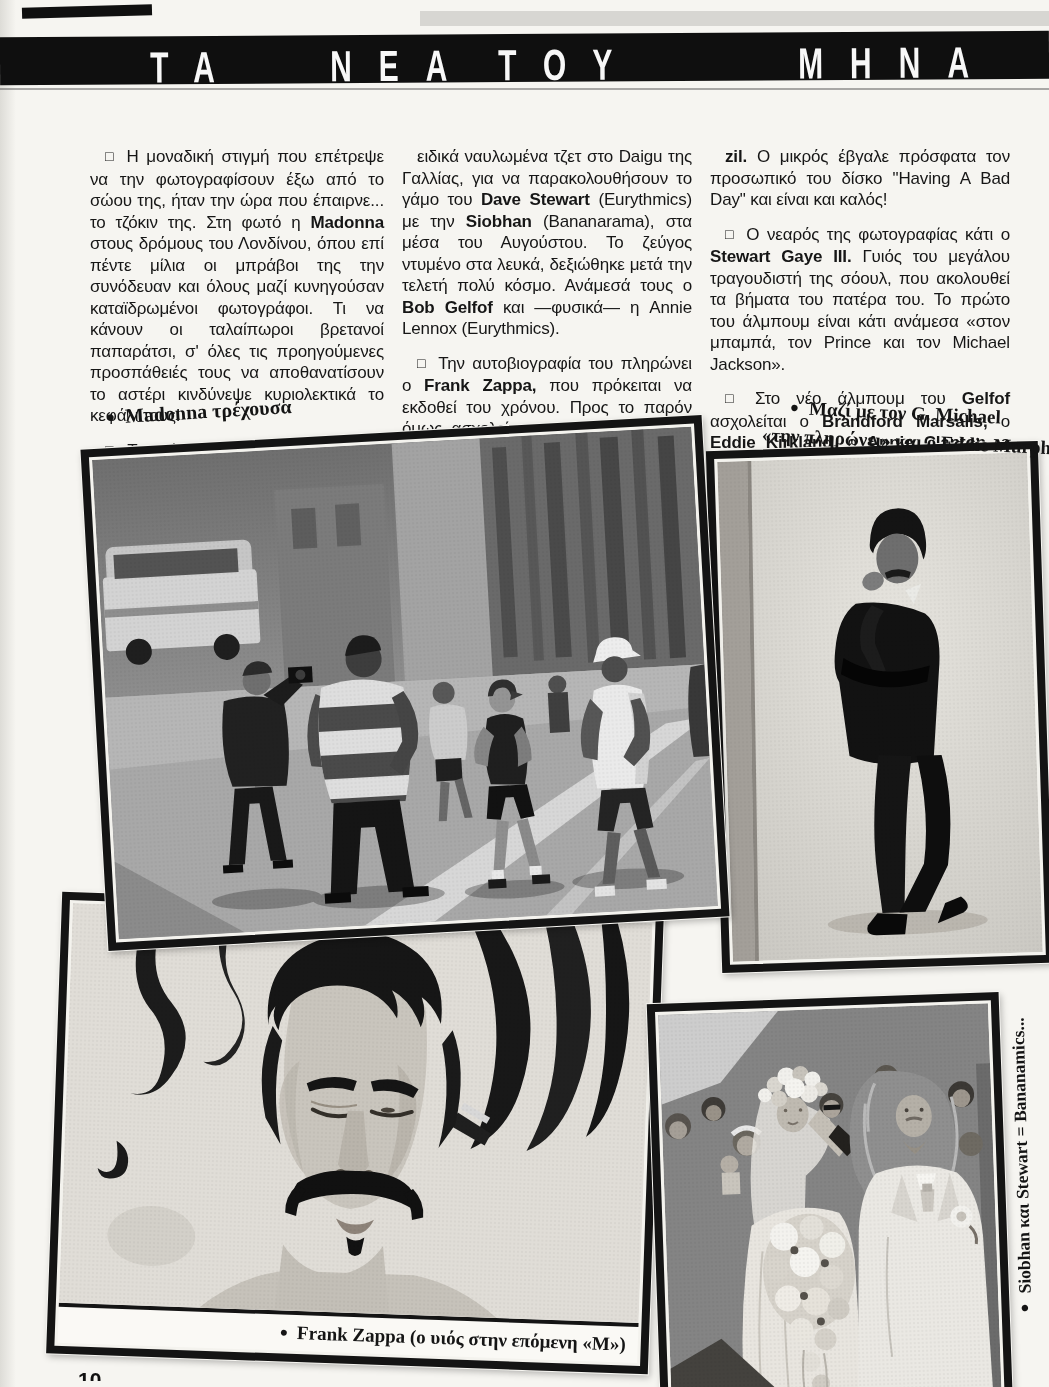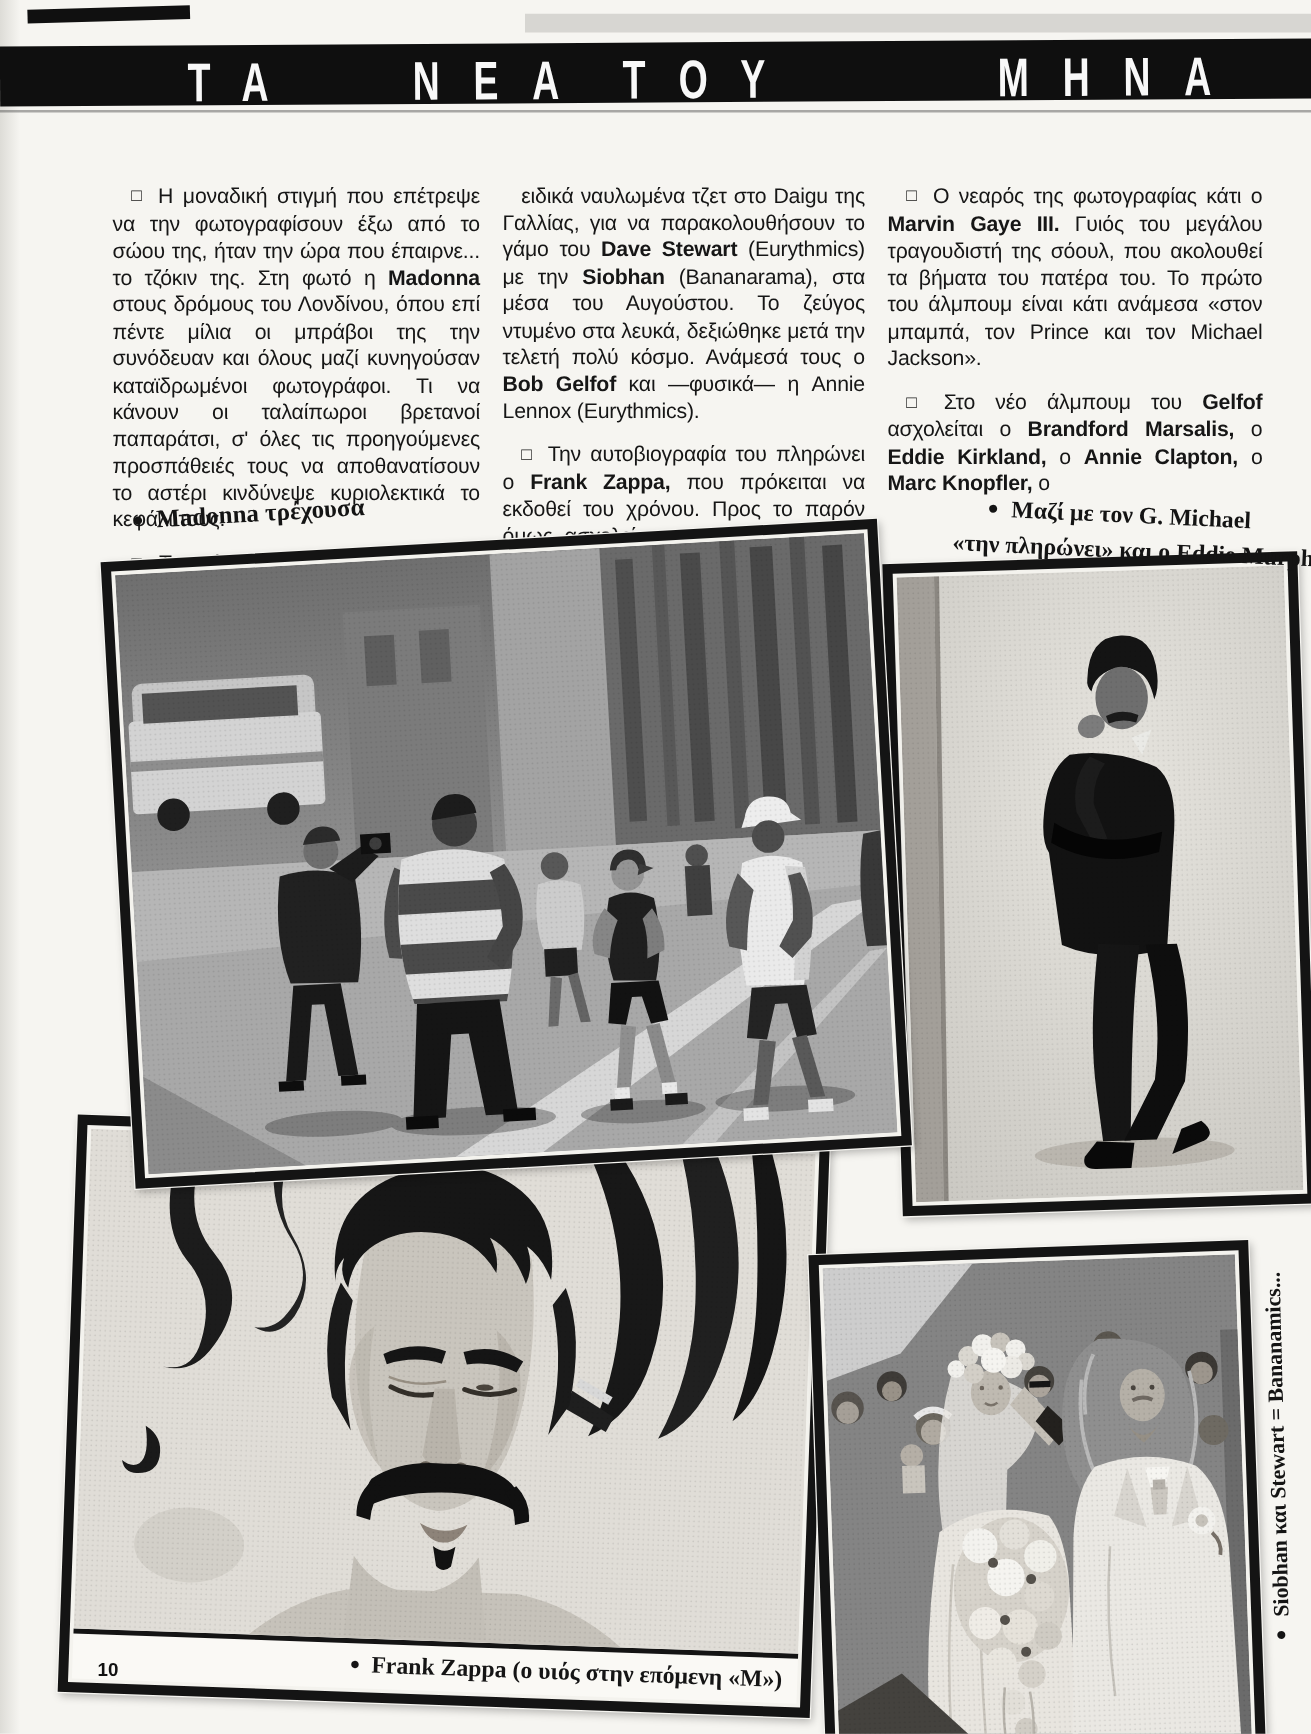--- a/index.html
+++ b/index.html
@@ -46,22 +46,22 @@
   .cap .blt{margin-right:10px;font-size:15px;vertical-align:2px;}
   #cap-madonna{left:106px;top:406px;font-size:20px;transform:rotate(-3.4deg);
     transform-origin:left center;}
   #cap-michael-1{left:790px;top:397px;font-size:19px;transform:rotate(2.6deg);
     transform-origin:left center;}
   #cap-michael-2{left:762px;top:424px;font-size:19px;transform:rotate(2.6deg);
     transform-origin:left center;}
   #cap-wedding{left:1022px;top:1165px;font-size:17.5px;
     transform:translate(-50%,-50%) rotate(-91.5deg);}
   
-  #page-num{position:absolute;left:78px;top:1328px;z-index:25;font-weight:bold;
-    font-size:15px;color:#111;height:13px;overflow:hidden;}
+  #page-num{position:absolute;left:78px;top:1368px;z-index:25;font-weight:bold;
+    font-size:21px;color:#111;height:13px;overflow:hidden;}
 </style>
 <title>ΤΑ ΝΕΑ ΤΟΥ ΜΗΝΑ</title></head>
 <body>
 
 <div class="edge-left"></div>
 <div class="art-gray"></div>
 <div class="art-bar"></div>
 <div class="art-hair"></div>
 
 <div class="banner">
@@ -73,21 +73,22 @@
 
 <div class="col" id="col1">
   <p class="par"><span class="mk">□</span><span>Η μοναδική στιγμή που επέτρεψε να την φωτογραφίσουν έξω από το σώου της, ήταν την ώρα που έπαιρνε... το τζόκιν της. Στη φωτό η </span><span class="b">Madonna</span><span> στους δρόμους του Λονδίνου, όπου επί πέντε μίλια οι μπράβοι της την συνόδευαν και όλους μαζί κυνηγούσαν καταϊδρωμένοι φωτογράφοι. Τι να κάνουν οι ταλαίπωροι βρετανοί παπαράτσι, σ' όλες τις προηγούμενες προσπάθειές τους να αποθανατίσουν το αστέρι κινδύνεψε κυριολεκτικά το κεφάλι τους!</span></p>
   <p class="par"><span class="mk">□</span><span>Τριακόσιοι καλεσμένοι αφίχθησαν με</span></p>
 </div>
 <div class="col" id="col2">
   <p class="par"><span>ειδικά ναυλωμένα τζετ στο Daigu της Γαλλίας, για να παρακολουθήσουν το γάμο του </span><span class="b">Dave Stewart</span><span> (Eurythmics) με την </span><span class="b">Siobhan</span><span> (Bananarama), στα μέσα του Αυγούστου. Το ζεύγος ντυμένο στα λευκά, δεξιώθηκε μετά την τελετή πολύ κόσμο. Ανάμεσά τους ο </span><span class="b">Bob Gelfof</span><span> και —φυσικά— η Annie Lennox (Eurythmics).</span></p>
   <p class="par"><span class="mk">□</span><span>Την αυτοβιογραφία του πληρώνει ο </span><span class="b">Frank Zappa,</span><span> που πρόκειται να εκδοθεί του χρόνου. Προς το παρόν όμως ασχολείται και με τον 17χρονο γυιό του </span><span class="b">Dwee-</span></p>
 </div>
 <div class="col" id="col3">
-  <p class="par"><span class="mk">□</span><span>Ο νεαρός της φωτογραφίας κάτι ο </span><span class="b">Marvin Gaye III.</span><span> Γυιός του μεγάλου τραγουδιστή της σόουλ, που ακολουθεί τα βήματα του πατέρα του. Το πρώτο του άλμπουμ είναι κάτι ανάμεσα «στον μπαμπά, τον Prince και τον Michael Jackson».</span></p>
+  <p class="par"><span class="b">zil.</span><span> Ο μικρός έβγαλε πρόσφατα τον προσωπικό του δίσκο "Having A Bad Day" και είναι και καλός!</span></p>
+  <p class="par"><span class="mk">□</span><span>Ο νεαρός της φωτογραφίας κάτι ο </span><span class="b">Stewart Gaye III.</span><span> Γυιός του μεγάλου τραγουδιστή της σόουλ, που ακολουθεί τα βήματα του πατέρα του. Το πρώτο του άλμπουμ είναι κάτι ανάμεσα «στον μπαμπά, τον Prince και τον Michael Jackson».</span></p>
   <p class="par"><span class="mk">□</span><span>Στο νέο άλμπουμ του </span><span class="b">Gelfof</span><span> ασχολείται ο </span><span class="b">Brandford Marsalis,</span><span> ο </span><span class="b">Eddie Kirkland,</span><span> ο </span><span class="b">Annie Clapton,</span><span> ο </span><span class="b">Marc Knopfler,</span><span> ο</span></p>
 </div>
 
 <div class="cap" id="cap-madonna">
   <span class="blt">●</span><span>Madonna τρέχουσα</span>
 </div>
 <div class="cap" id="cap-michael-1">
   <span class="blt">●</span><span>Μαζί με τον G. Michael</span>
 </div>
 <div class="cap" id="cap-michael-2">

